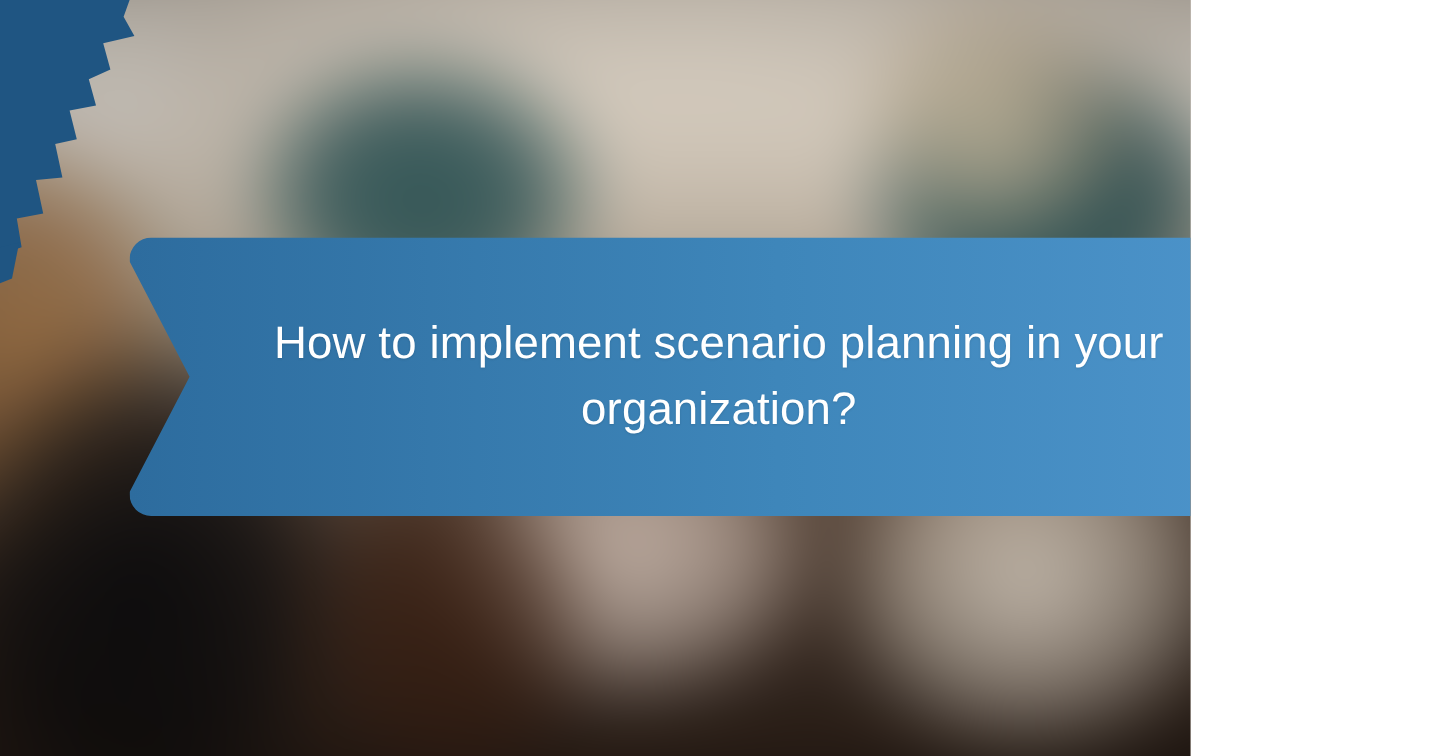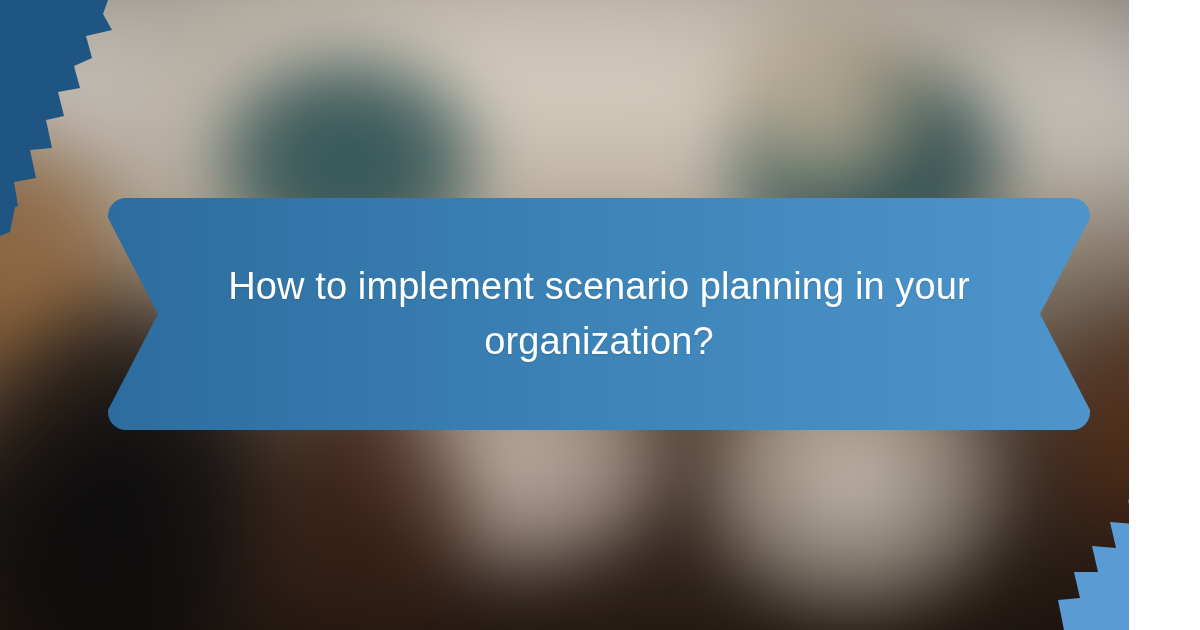--- a/index.html
+++ b/index.html
@@ -4,21 +4,21 @@
 <title>Article Banner Card</title>
 <style>
   html, body {
     margin: 0;
     padding: 0;
     background: #ffffff;
   }
 
   .canvas {
     position: relative;
-    width: 1129px;
+    width: 992px;
     height: 630px;
     overflow: hidden;
     font-family: "Liberation Sans", "DejaVu Sans", sans-serif;
     background: #6b5a4a;
   }
 
   
   .photo {
     position: absolute;
     inset: -40px;

